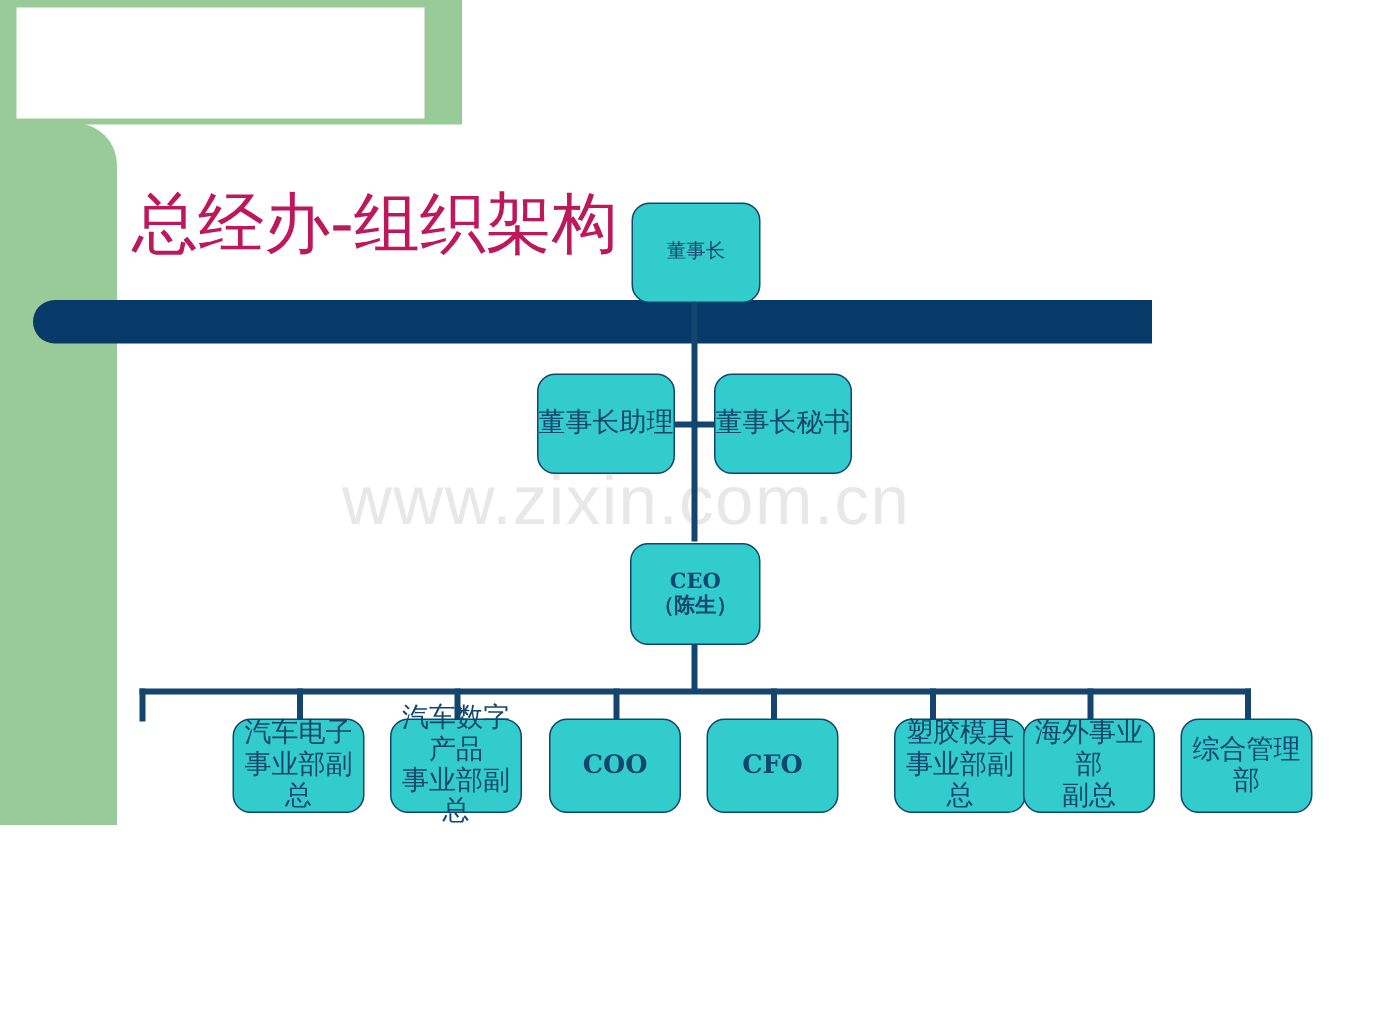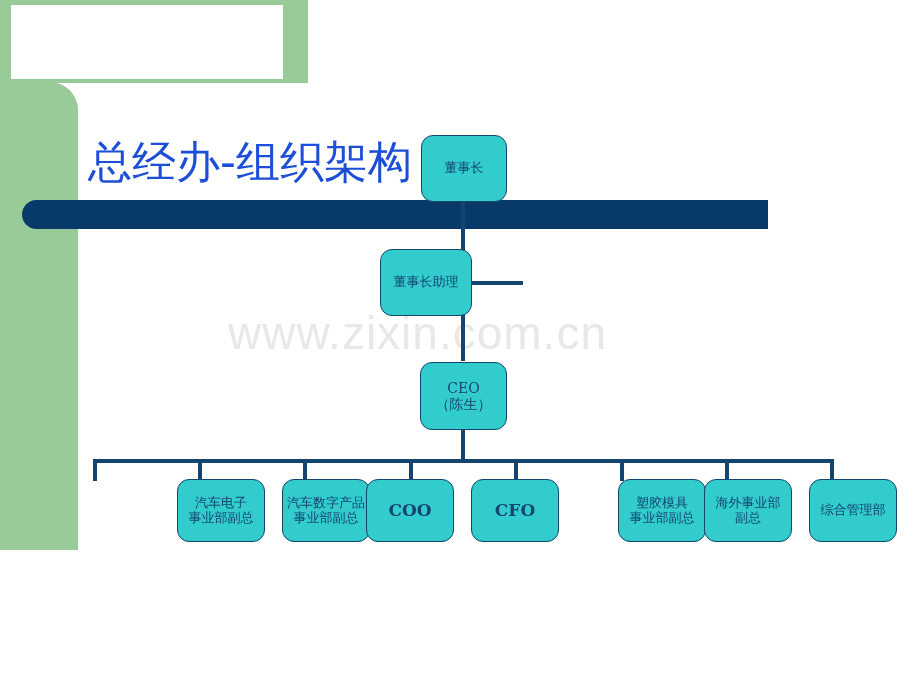--- a/index.html
+++ b/index.html
@@ -54,26 +54,26 @@
     height: 29px;
     background: #083A69;
     border-top-left-radius: 15px;
     border-bottom-left-radius: 15px;
   }
 
   
   .slide-title {
     position: absolute;
     left: 88px;
-    top: 140px;
+    top: 128px;
     font-family: "DejaVu Sans", "Liberation Sans", sans-serif;
     font-size: 44px;
     line-height: 1;
     font-weight: 400;
-    color: #1d4ed8;
+    color: #be185d;
     white-space: nowrap;
     letter-spacing: 0px;
   }
 
   
   .watermark {
     position: absolute;
     left: 228px;
     top: 306px;
     font-family: "Liberation Sans", sans-serif;
@@ -105,21 +105,21 @@
     text-align: center;
     font-family: "DejaVu Serif", "Liberation Serif", serif;
     line-height: 1.15;
     overflow: visible;
   }
   .node .label {
     display: block;
     width: 100%;
     white-space: pre-line;
   }
-  .node.cn  { font-size: 13px; margin-left: 22px; }
+  .node.cn  { font-size: 18px; }
   .node.cn-lg { font-size: 14px; }
   .node.en  { font-size: 17px; font-weight: bold; }
   .node.top { font-size: 13px; }
 </style>
 </head>
 <body>
 
 <div id="slide">
 
   <div class="deco-green-top">
@@ -149,22 +149,25 @@
   <div class="conn conn-v" style="left:830px; top:459px; height:22px;"></div>
 
   <div class="node top" style="left:421px; top:135px; width:86px; height:67px;">
     <span class="label">董事长</span>
   </div>
 
   <div class="node cn" style="left:358px; top:249px; width:92px; height:67px;">
     <span class="label">董事长助理</span>
   </div>
 
-
-  <div class="node cn-lg" style="left:420px; top:362px; width:87px; height:68px;">
+  <div class="node cn" style="left:476px; top:249px; width:92px; height:67px;">
+    <span class="label">董事长秘书</span>
+  </div>
+
+  <div class="node cn-lg" style="left:420px; top:362px; width:87px; height:68px;font-weight:bold;">
     <span class="label">CEO
 （陈生）</span>
   </div>
 
 
   <div class="node cn" style="left:155px; top:479px; width:88px; height:63px;">
     <span class="label">汽车电子
 事业部副总</span>
   </div>
 

